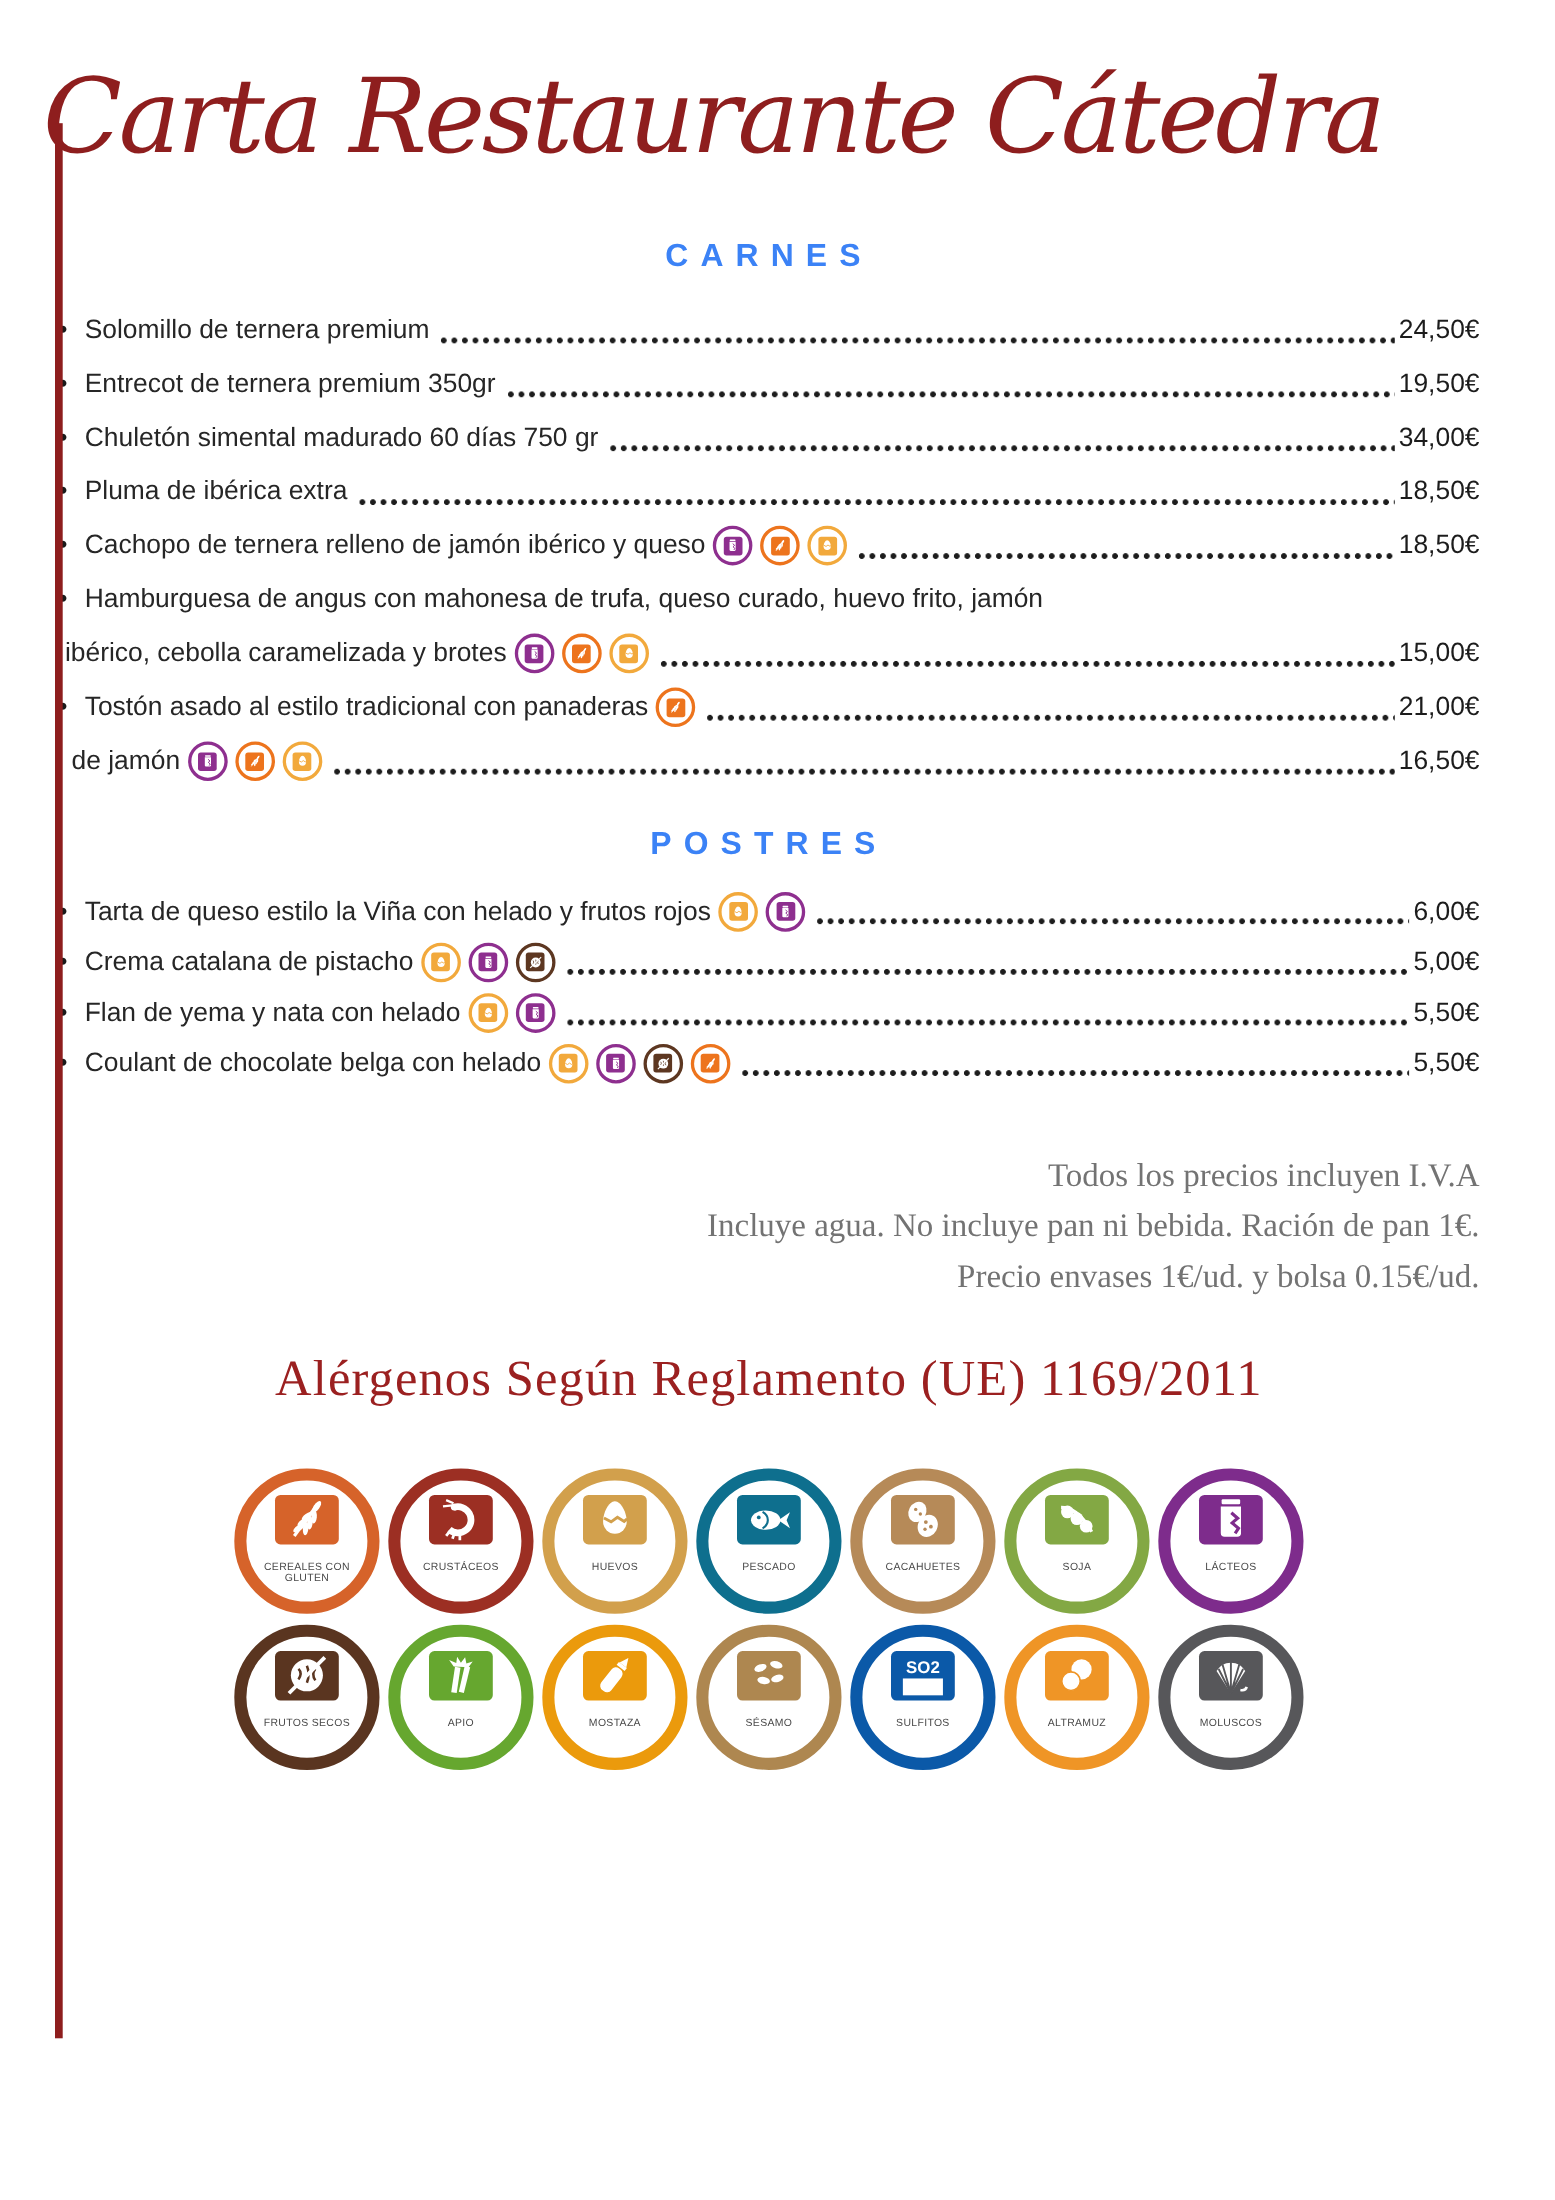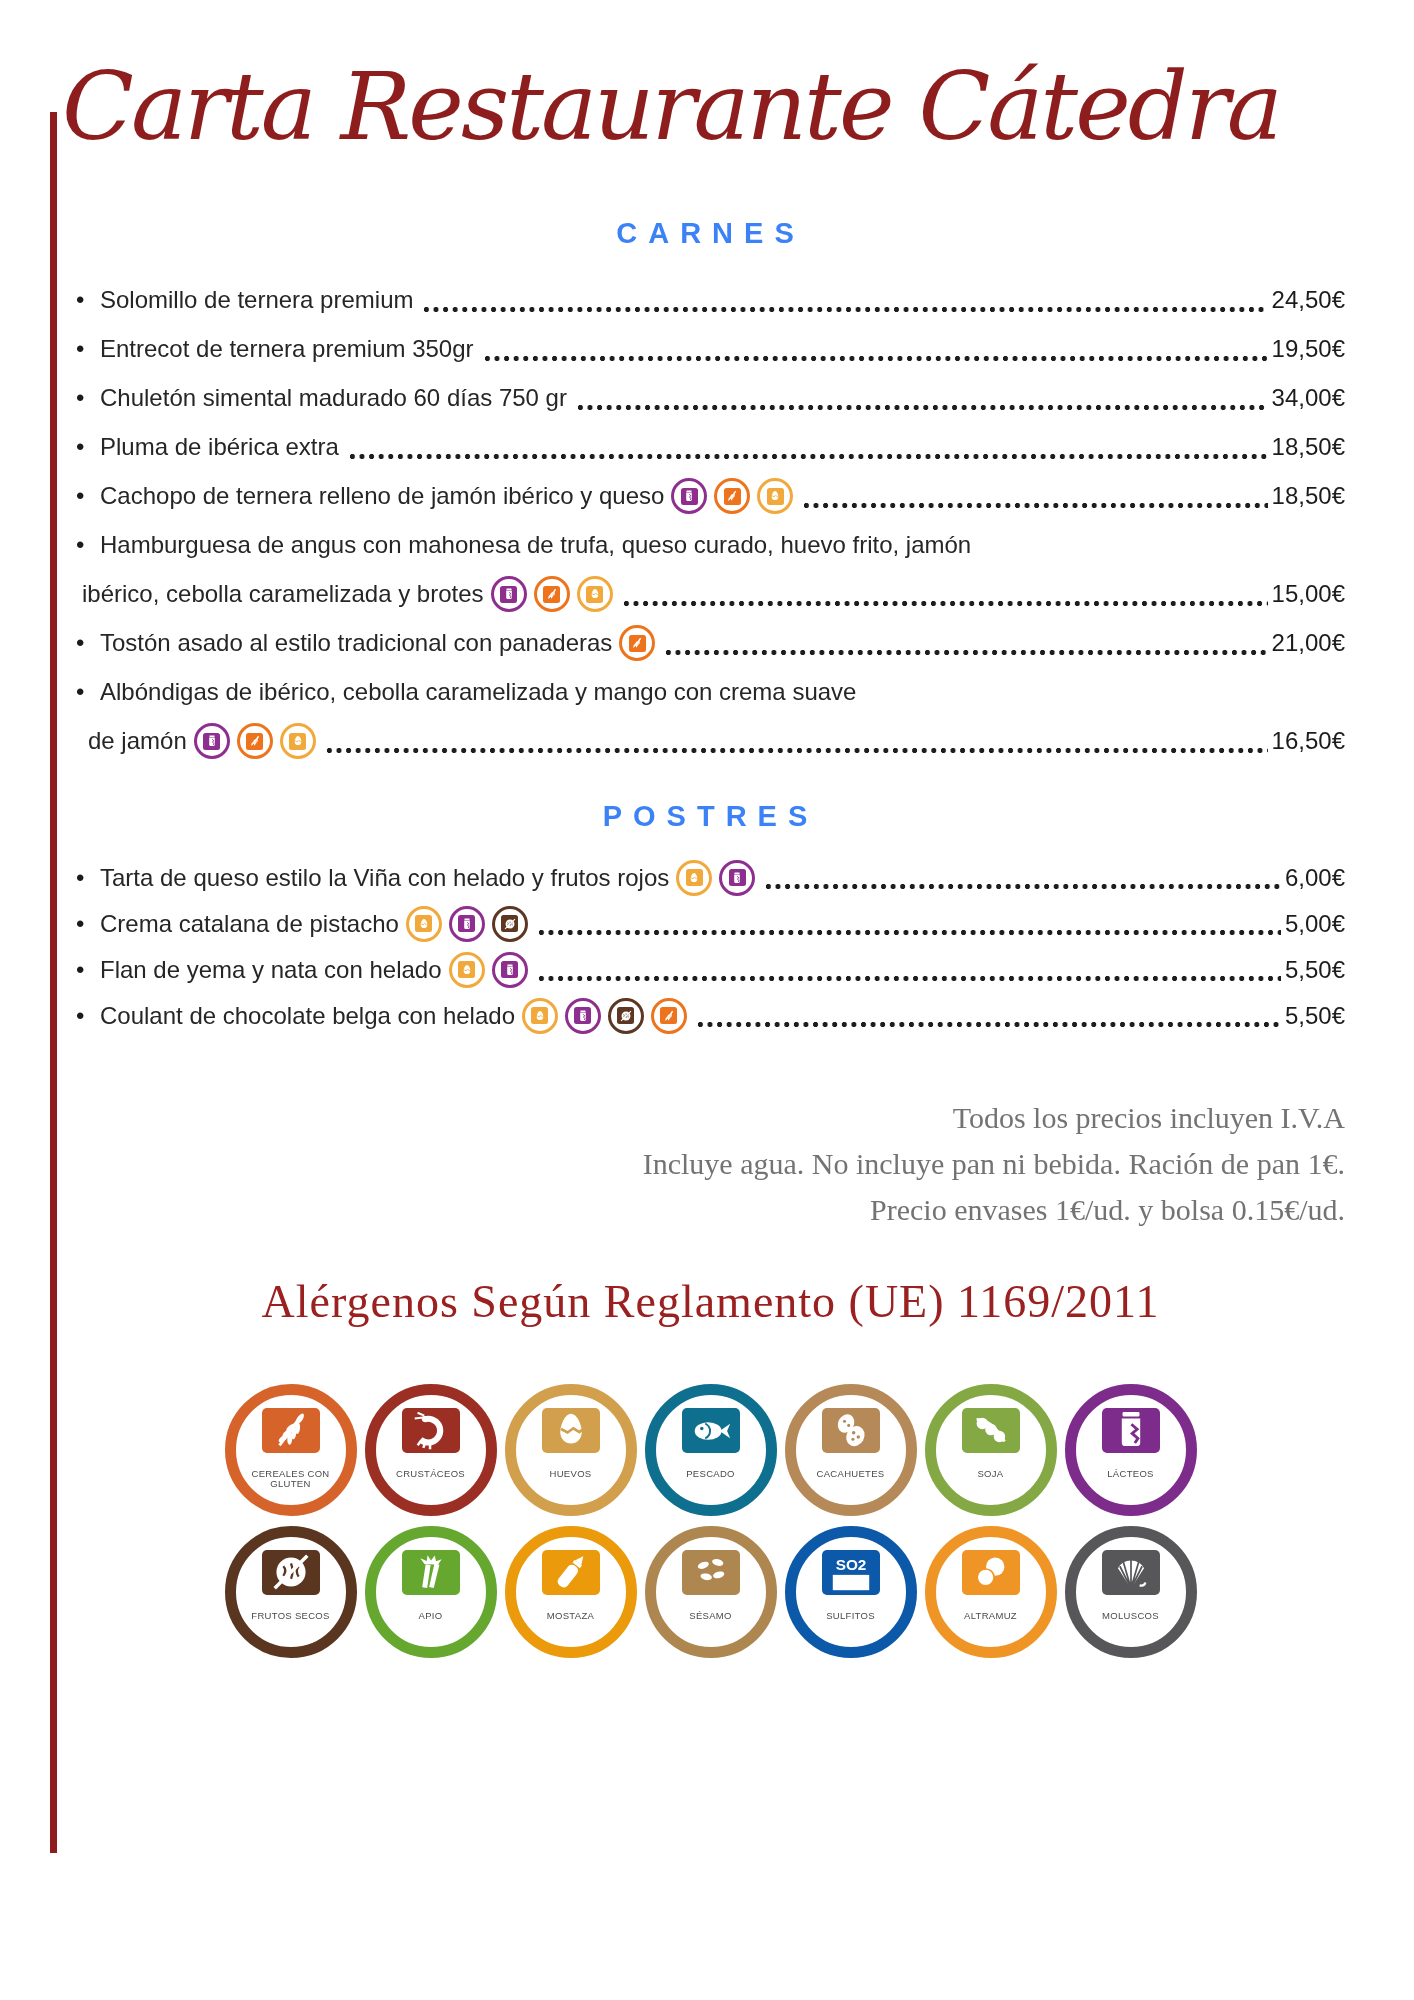--- a/index.html
+++ b/index.html
@@ -1,20 +1,20 @@
 <!DOCTYPE html>
 <html><head>
 <meta charset="utf-8">
 <style>
   html,body{margin:0;padding:0;background:#ffffff;}
   body{width:1414px;height:2000px;position:relative;overflow:hidden;
        font-family:"Liberation Sans",sans-serif;color:#222;}
   .accent-bar{position:absolute;left:50px;top:112px;width:7px;height:1741px;
        background:#8e1e1e;}
-  .content{padding:0 69px 0 76px;}
+  .content{padding:0 69px 0 53px;}
   .title{font-family:"DejaVu Serif",serif;font-style:italic;font-weight:normal;
        font-size:94px;line-height:1.35;color:#8e1e1e;margin:44px 0 0 -14px;
        letter-spacing:-3px;white-space:nowrap;}
   .sec-heading{text-align:center;font-weight:bold;font-size:29px;
        letter-spacing:11px;color:#3b82f6;margin-top:46px;}
   .sec-heading.postres{margin-top:34px;}
   .list{margin-top:26px;}
   .list.postres{margin-top:22px;}
   .row{display:flex;align-items:center;min-height:49px;font-size:24px;color:#262626;}
   .list.postres .row{min-height:46px;}
@@ -256,23 +256,20 @@
             <span class="msq">
               <svg viewBox="0 0 24 24">
                 <use href="#g-wheat"></use>
               </svg>
             </span>
           </span>
         <span class="dots"></span>
         <span class="price">21,00€</span>
       </div>
 
-      <div class="row">
-        <span class="itxt bullet">Albóndigas de ibérico, cebolla caramelizada y mango con crema suave</span>
-      </div>
       <div class="row cont-tight">
         <span class="itxt">de jamón</span>
         <span class="mini c-lacteos">
             <span class="msq">
               <svg viewBox="0 0 24 24">
                 <use href="#g-milk"></use>
               </svg>
             </span>
           </span>
         <span class="mini c-gluten">

